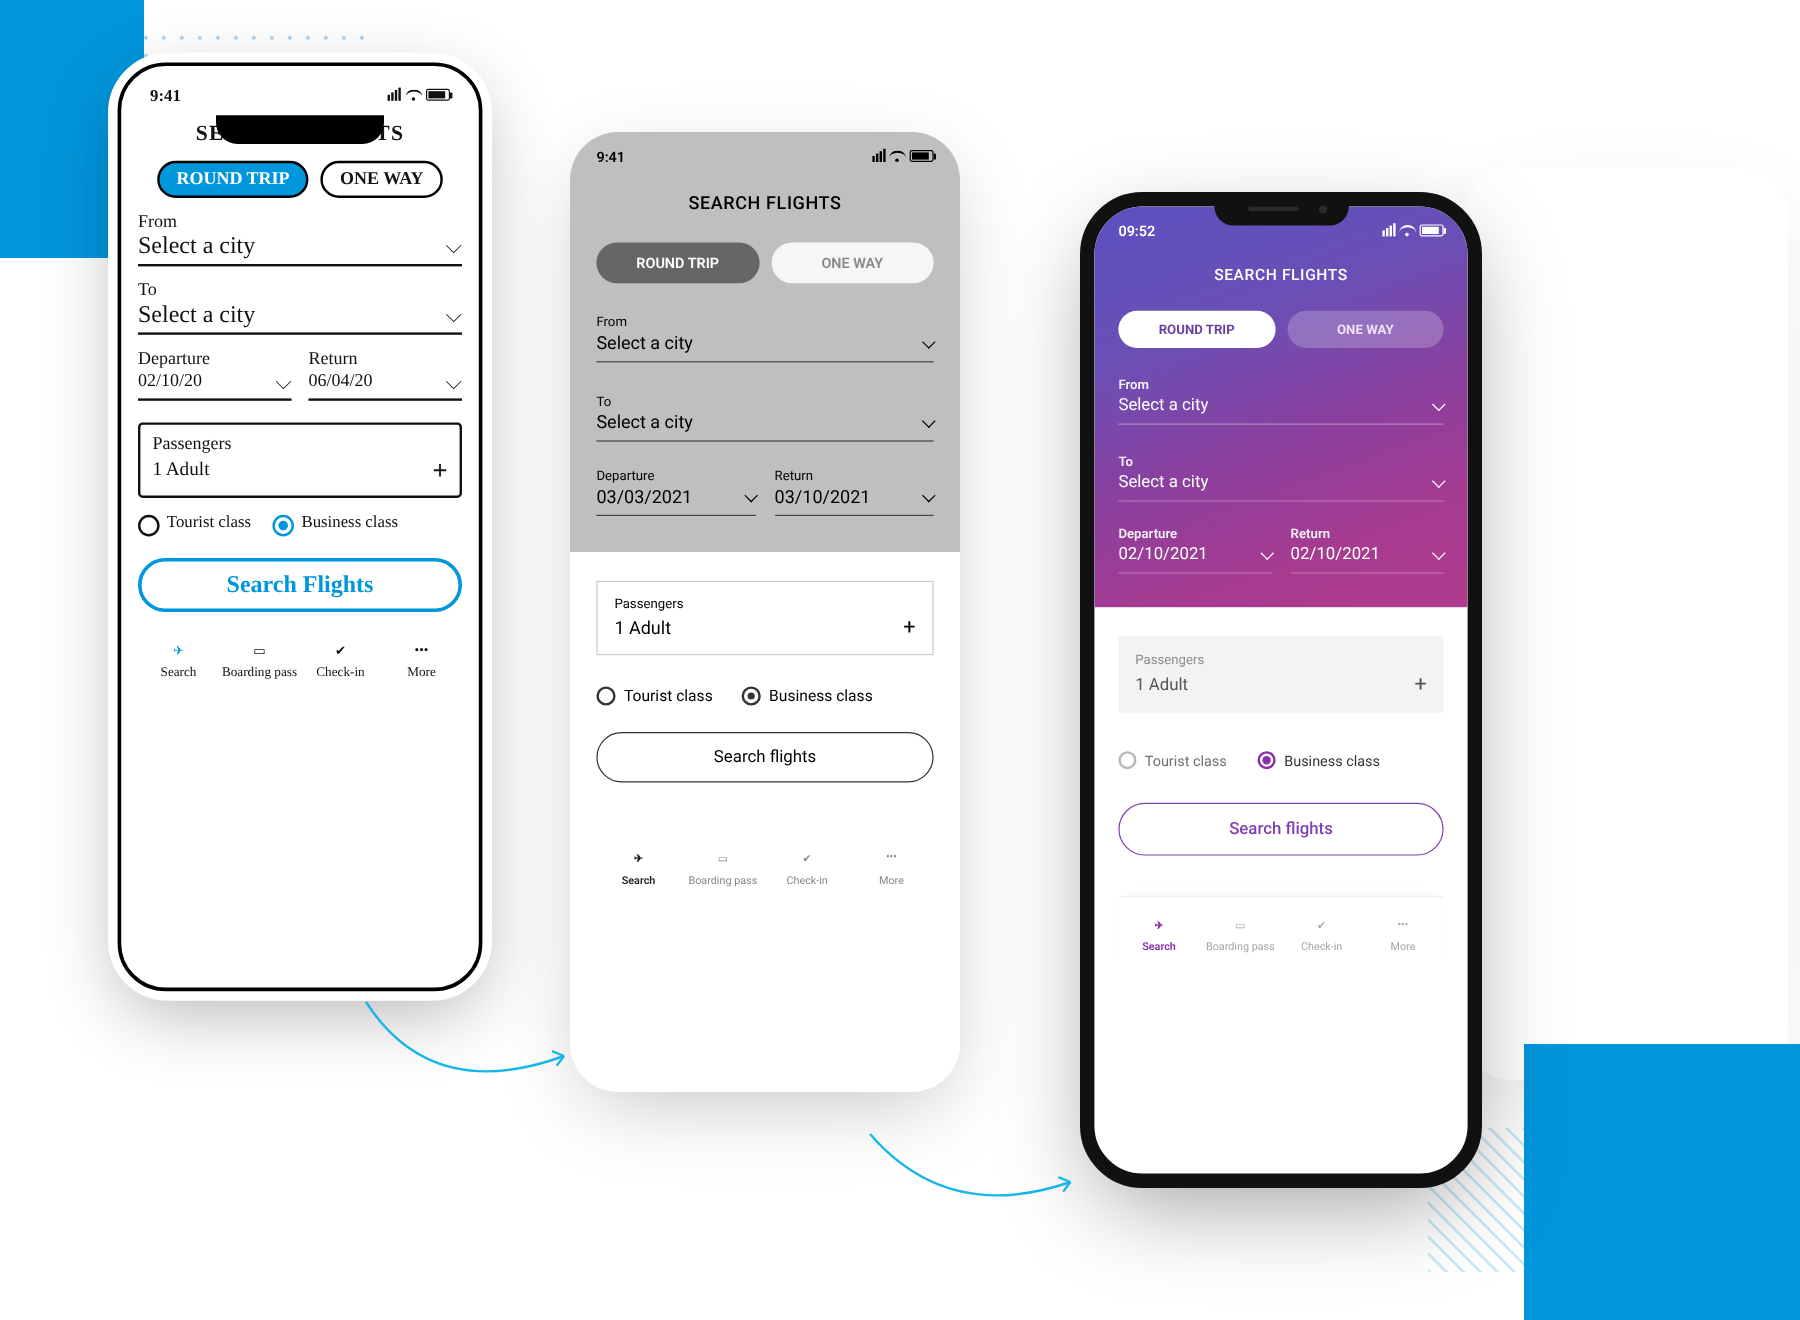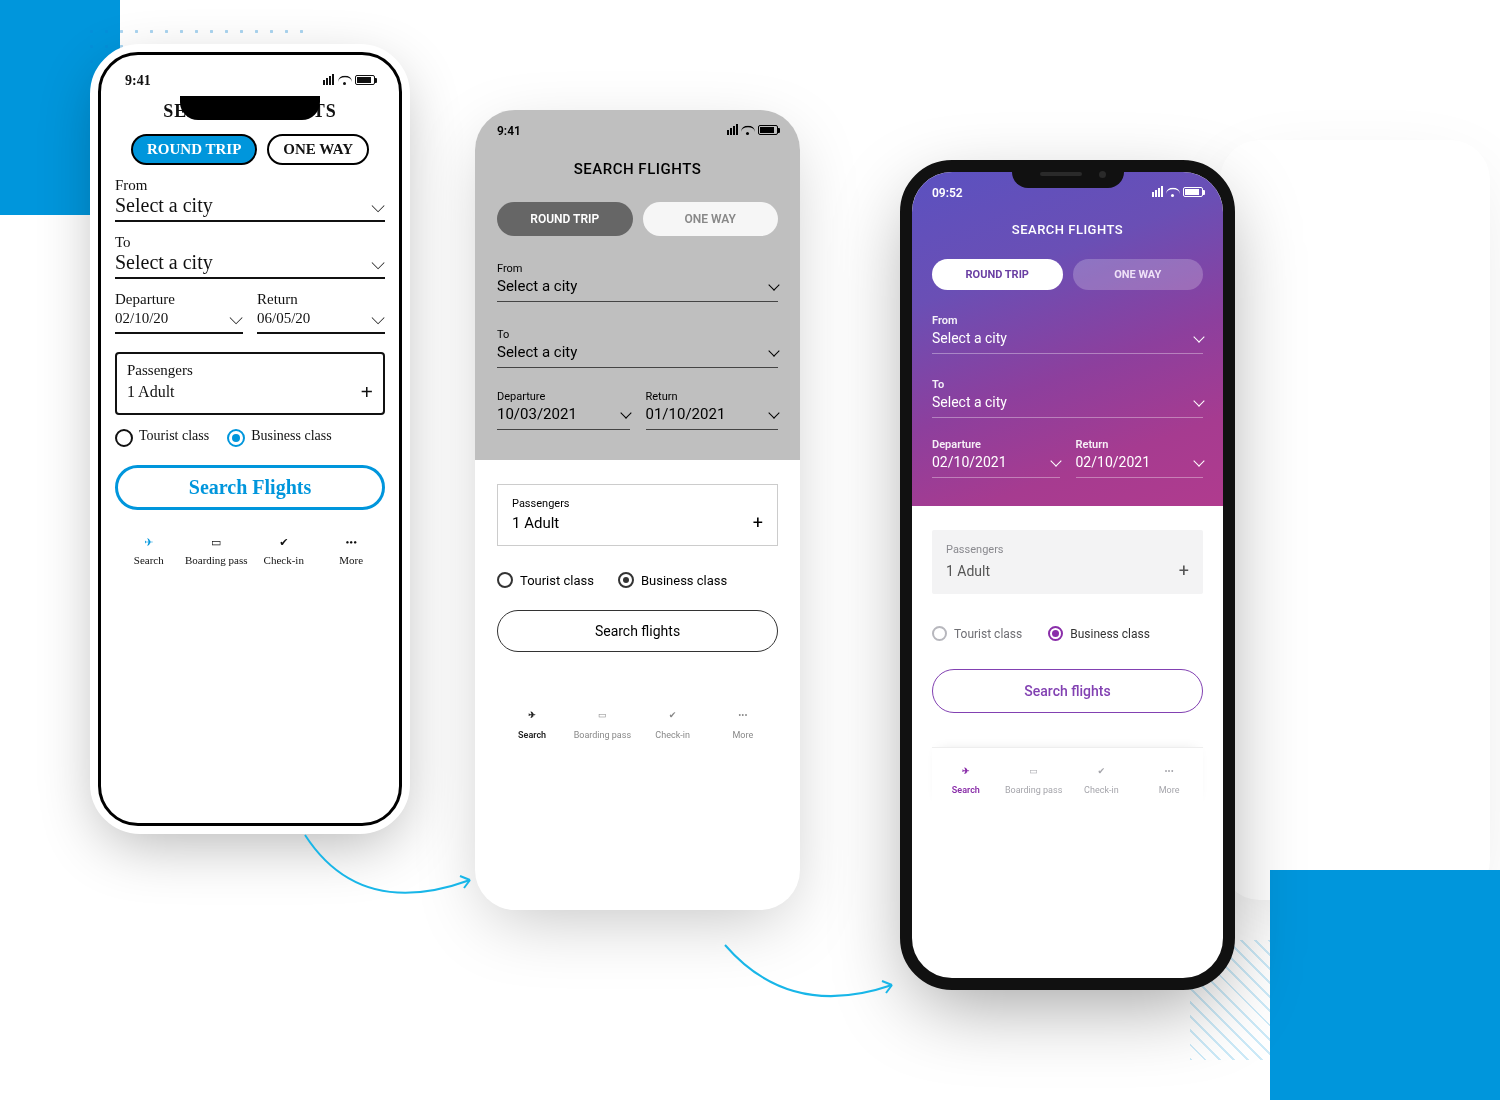--- a/index.html
+++ b/index.html
@@ -175,21 +175,21 @@
     <div class="sk-date">
       <div class="sk-lbl">Departure</div>
       <div class="sk-val">
             <span>02/10/20</span>
             <span class="caret"></span>
           </div>
     </div>
     <div class="sk-date">
       <div class="sk-lbl">Return</div>
       <div class="sk-val">
-            <span>06/05/20</span>
+            <span>06/04/20</span>
             <span class="caret"></span>
           </div>
     </div>
   </div>
   <div class="sk-box">
     <div class="sk-lbl">Passengers</div>
     <div class="sk-pass">
           <span>1 Adult</span>
           <span style="font-size:22px;font-weight:700">+</span>
         </div>
@@ -241,28 +241,28 @@
       <div class="wf-lbl">To</div>
       <div class="wf-row">
           <span>Select a city</span>
           <span class="chev"></span>
         </div>
     </div>
     <div class="wf-dates">
       <div class="wf-date">
         <div class="wf-lbl">Departure</div>
         <div class="wf-row">
-            <span>10/03/2021</span>
+            <span>03/03/2021</span>
             <span class="chev"></span>
           </div>
       </div>
       <div class="wf-date">
         <div class="wf-lbl">Return</div>
         <div class="wf-row">
-            <span>01/10/2021</span>
+            <span>03/10/2021</span>
             <span class="chev"></span>
           </div>
       </div>
     </div>
   </div>
   <div class="wf-bot">
     <div class="wf-pass">
       <div class="wf-lbl">Passengers</div>
       <div class="wf-row">
           <span>1 Adult</span>

